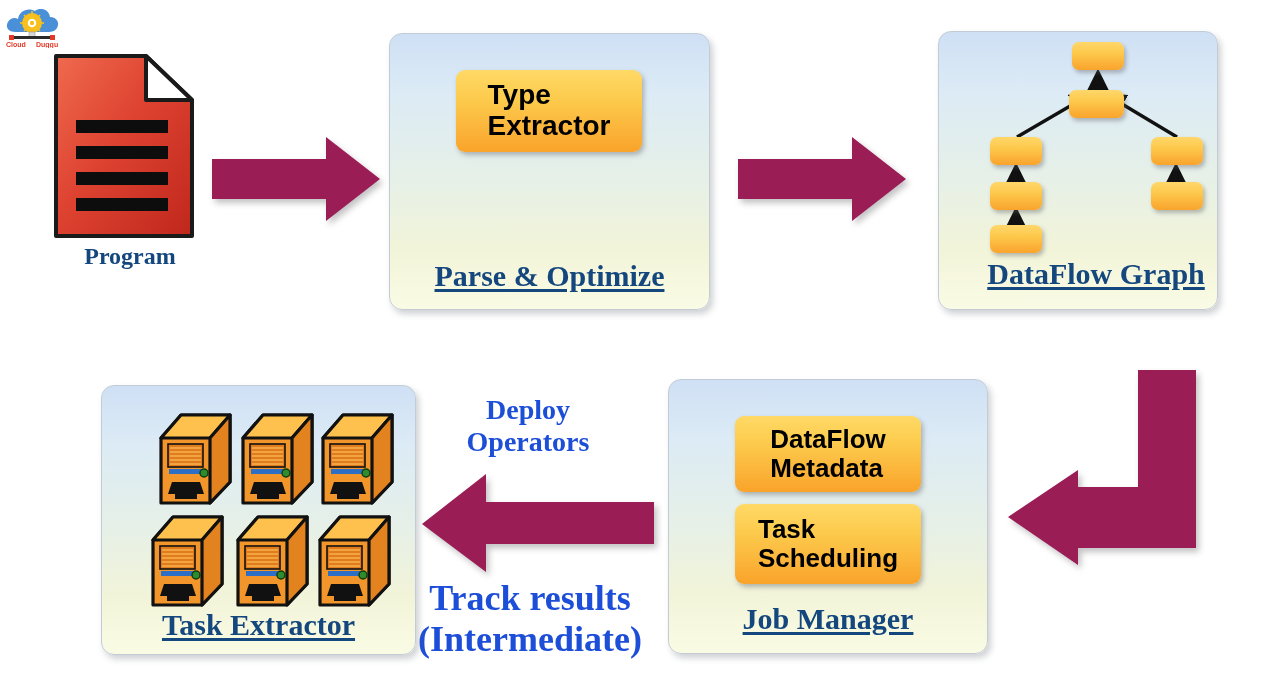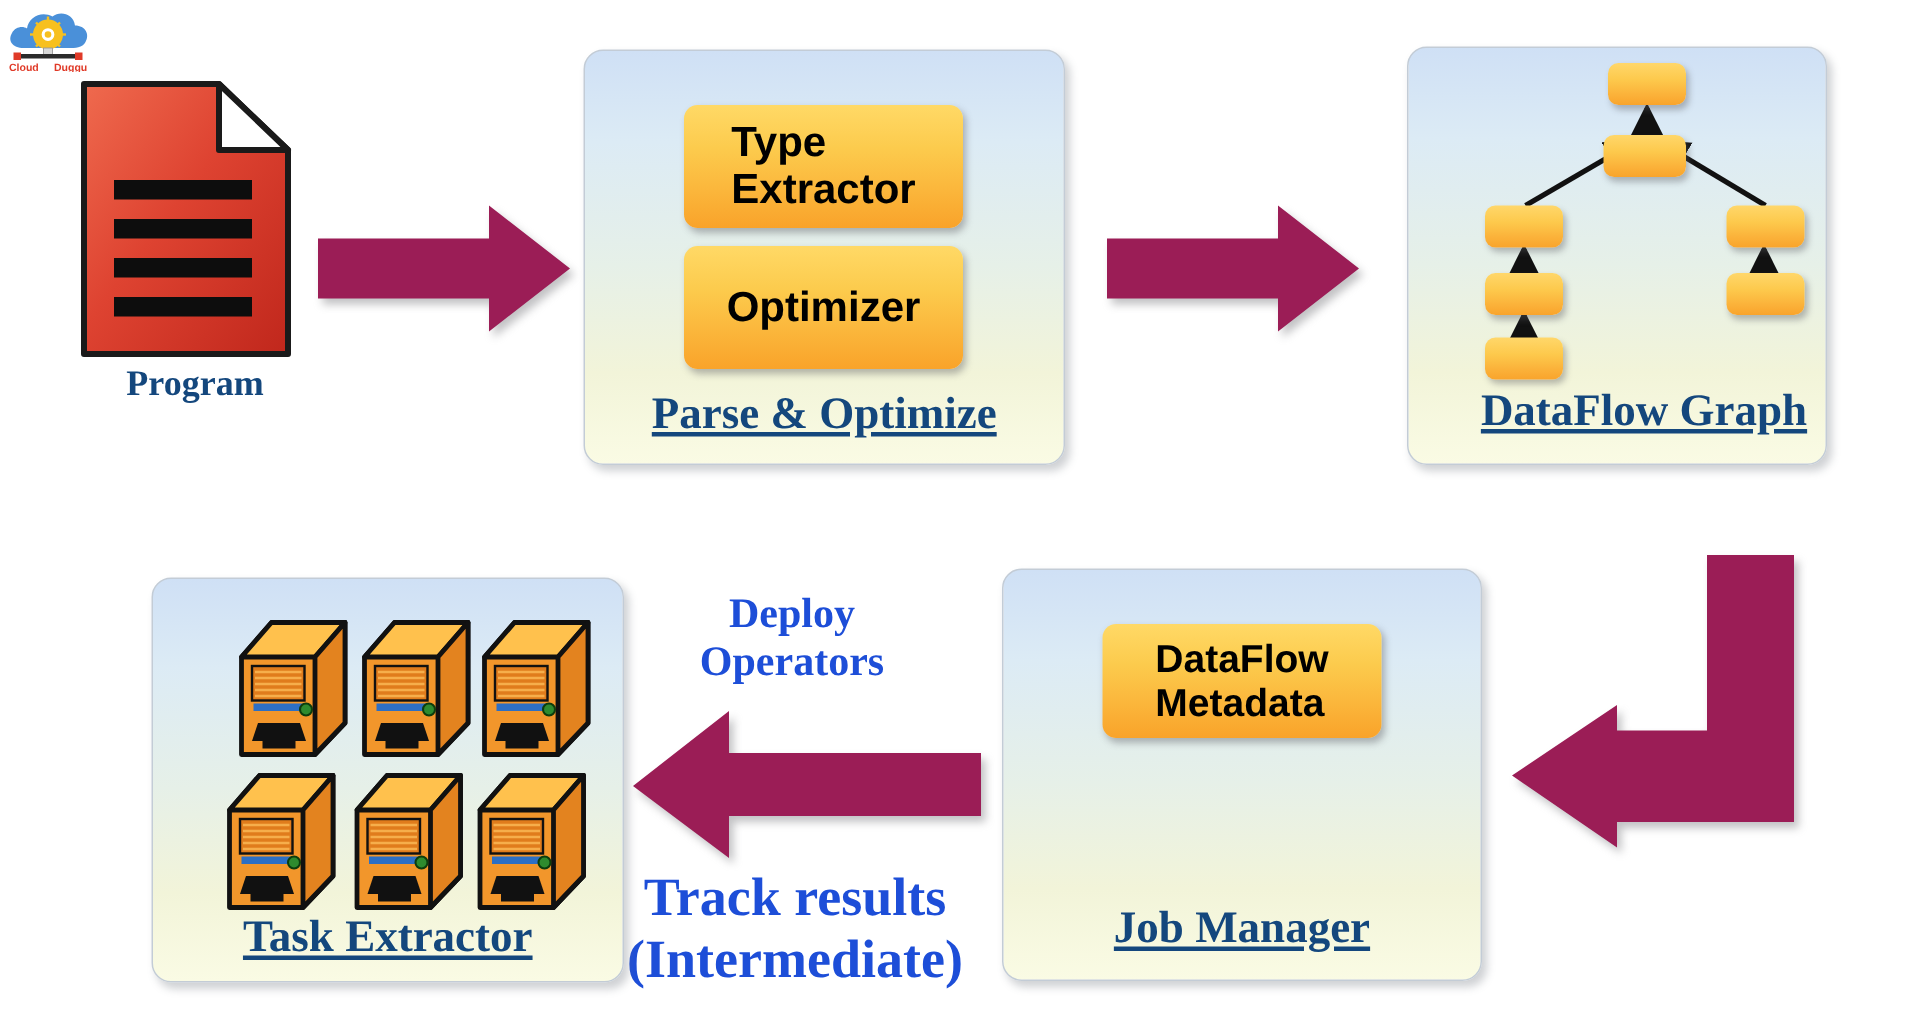--- a/index.html
+++ b/index.html
@@ -134,21 +134,20 @@
   <div class="free-label" style="left:40px; top:243px; width:180px; font-size:24px;">Program</div>
 
   <div class="arrow" style="left:212px; top:137px;">
     <svg width="172" height="86" viewBox="0 0 172 86">
       <path d="M0 22 H114 V0 L168 42 L114 84 V62 H0 Z" fill="#9B1D56" style="filter:drop-shadow(3px 4px 3px rgba(120,120,125,0.45))"></path>
     </svg>
   </div>
 
   <div class="panel" style="left:389px; top:33px; width:321px; height:277px;">
     <div class="obox" style="left:66px; top:36px; width:186px; height:82px; font-size:28px;">Type<br>Extractor</div>
-    <div class="obox" style="left:66px; top:130px; width:186px; height:82px; font-size:28px;">Optimizer</div>
     <div class="panel-label u" style="top:225px; font-size:30px;">Parse &amp; Optimize</div>
   </div>
 
   <div class="arrow" style="left:738px; top:137px;">
     <svg width="172" height="86" viewBox="0 0 172 86">
       <path d="M0 22 H114 V0 L168 42 L114 84 V62 H0 Z" fill="#9B1D56" style="filter:drop-shadow(3px 4px 3px rgba(120,120,125,0.45))"></path>
     </svg>
   </div>
 
   <div class="panel" style="left:938px; top:31px; width:280px; height:279px;">
@@ -185,20 +184,21 @@
   </div>
 
   <div class="arrow" style="left:1000px; top:370px;">
     <svg width="210" height="195" viewBox="0 0 210 195">
       <path d="M138 0 H196 V178 H78 V195 L8 147 L78 100 V117 H138 Z" fill="#9B1D56" style="filter:drop-shadow(3px 4px 3px rgba(120,120,125,0.45))"></path>
     </svg>
   </div>
 
   <div class="panel" style="left:668px; top:379px; width:320px; height:275px;">
     <div class="obox" style="left:66px; top:36px; width:186px; height:76px; font-size:26px;">DataFlow<br>Metadata</div>
+    <div class="obox" style="left:66px; top:124px; width:186px; height:80px; font-size:26px;">Task<br>Scheduling</div>
     <div class="panel-label u" style="top:222px; font-size:30px;">Job Manager</div>
   </div>
 
   <div class="red-label" style="left:420px; top:394px; width:216px; font-size:28px;">Deploy<br>Operators</div>
   <div class="red-label" style="left:410px; top:578px; width:240px; font-size:36px;">Track results<br>(Intermediate)</div>
 
   <div class="arrow" style="left:418px; top:474px;">
     <svg width="240" height="100" viewBox="0 0 240 100">
       <path d="M236 28 H68 V0 L4 50 L68 98 V70 H236 Z" fill="#9B1D56" style="filter:drop-shadow(3px 4px 3px rgba(120,120,125,0.45))"></path>
     </svg>

